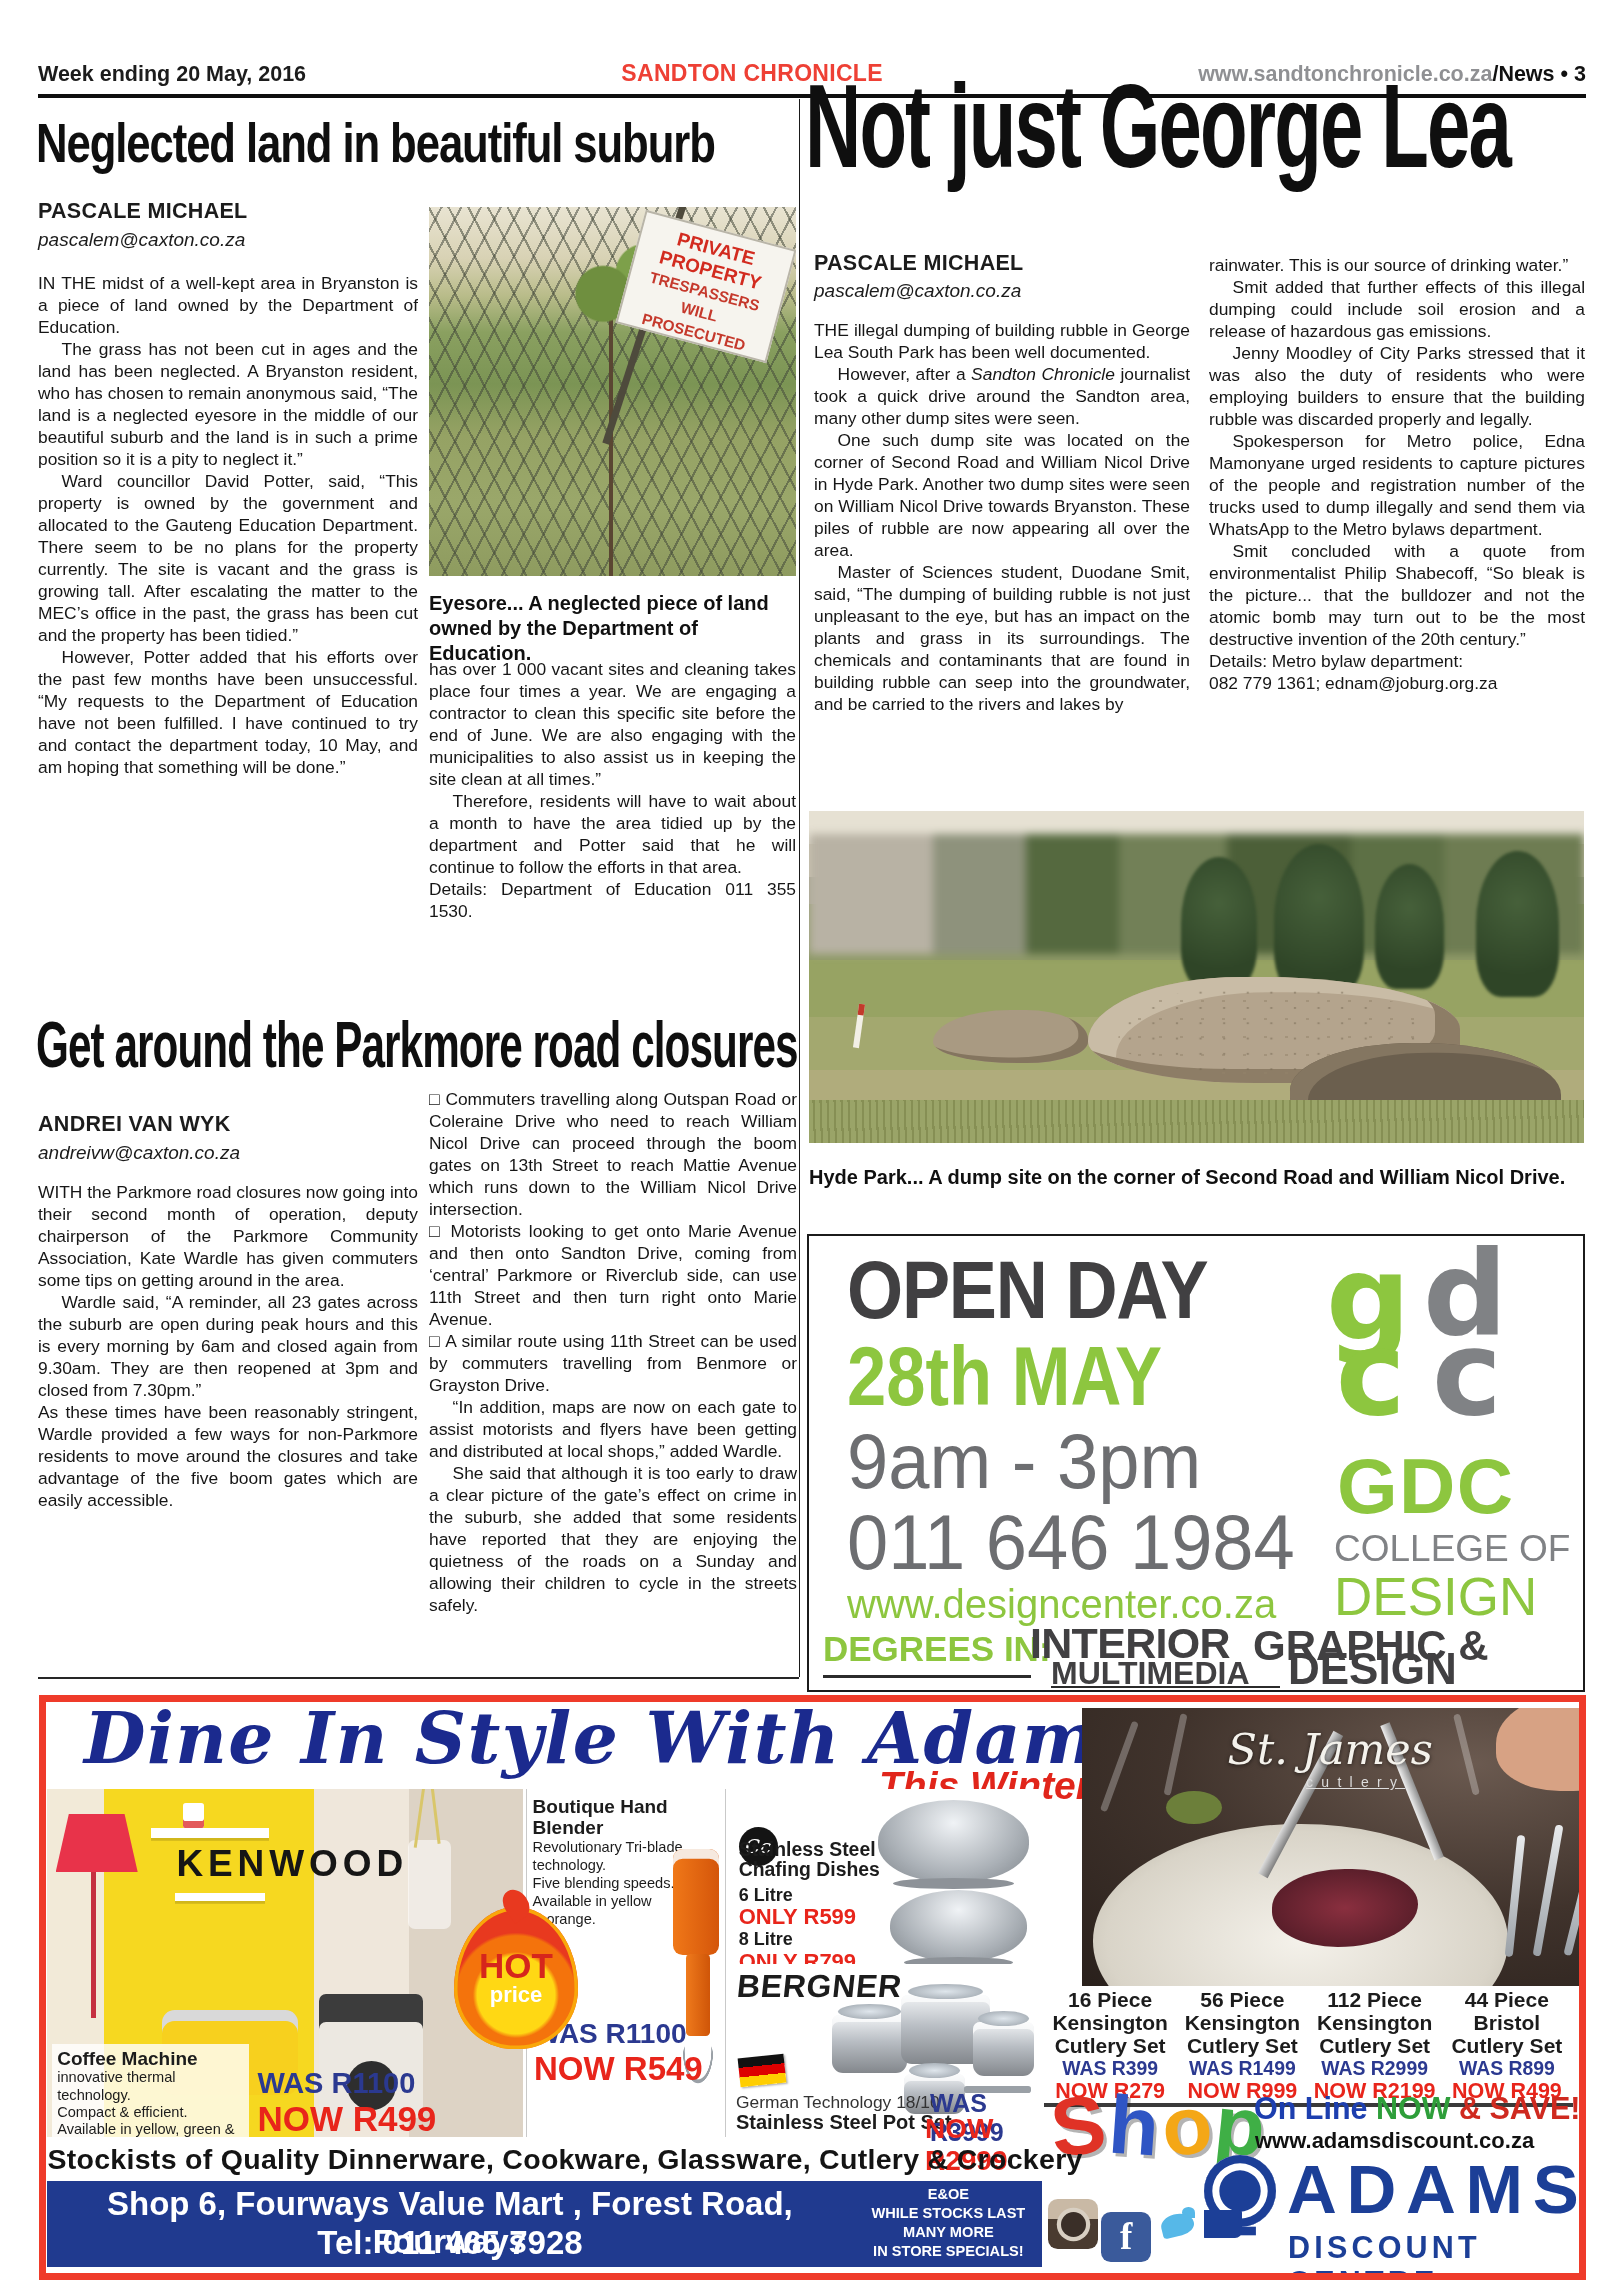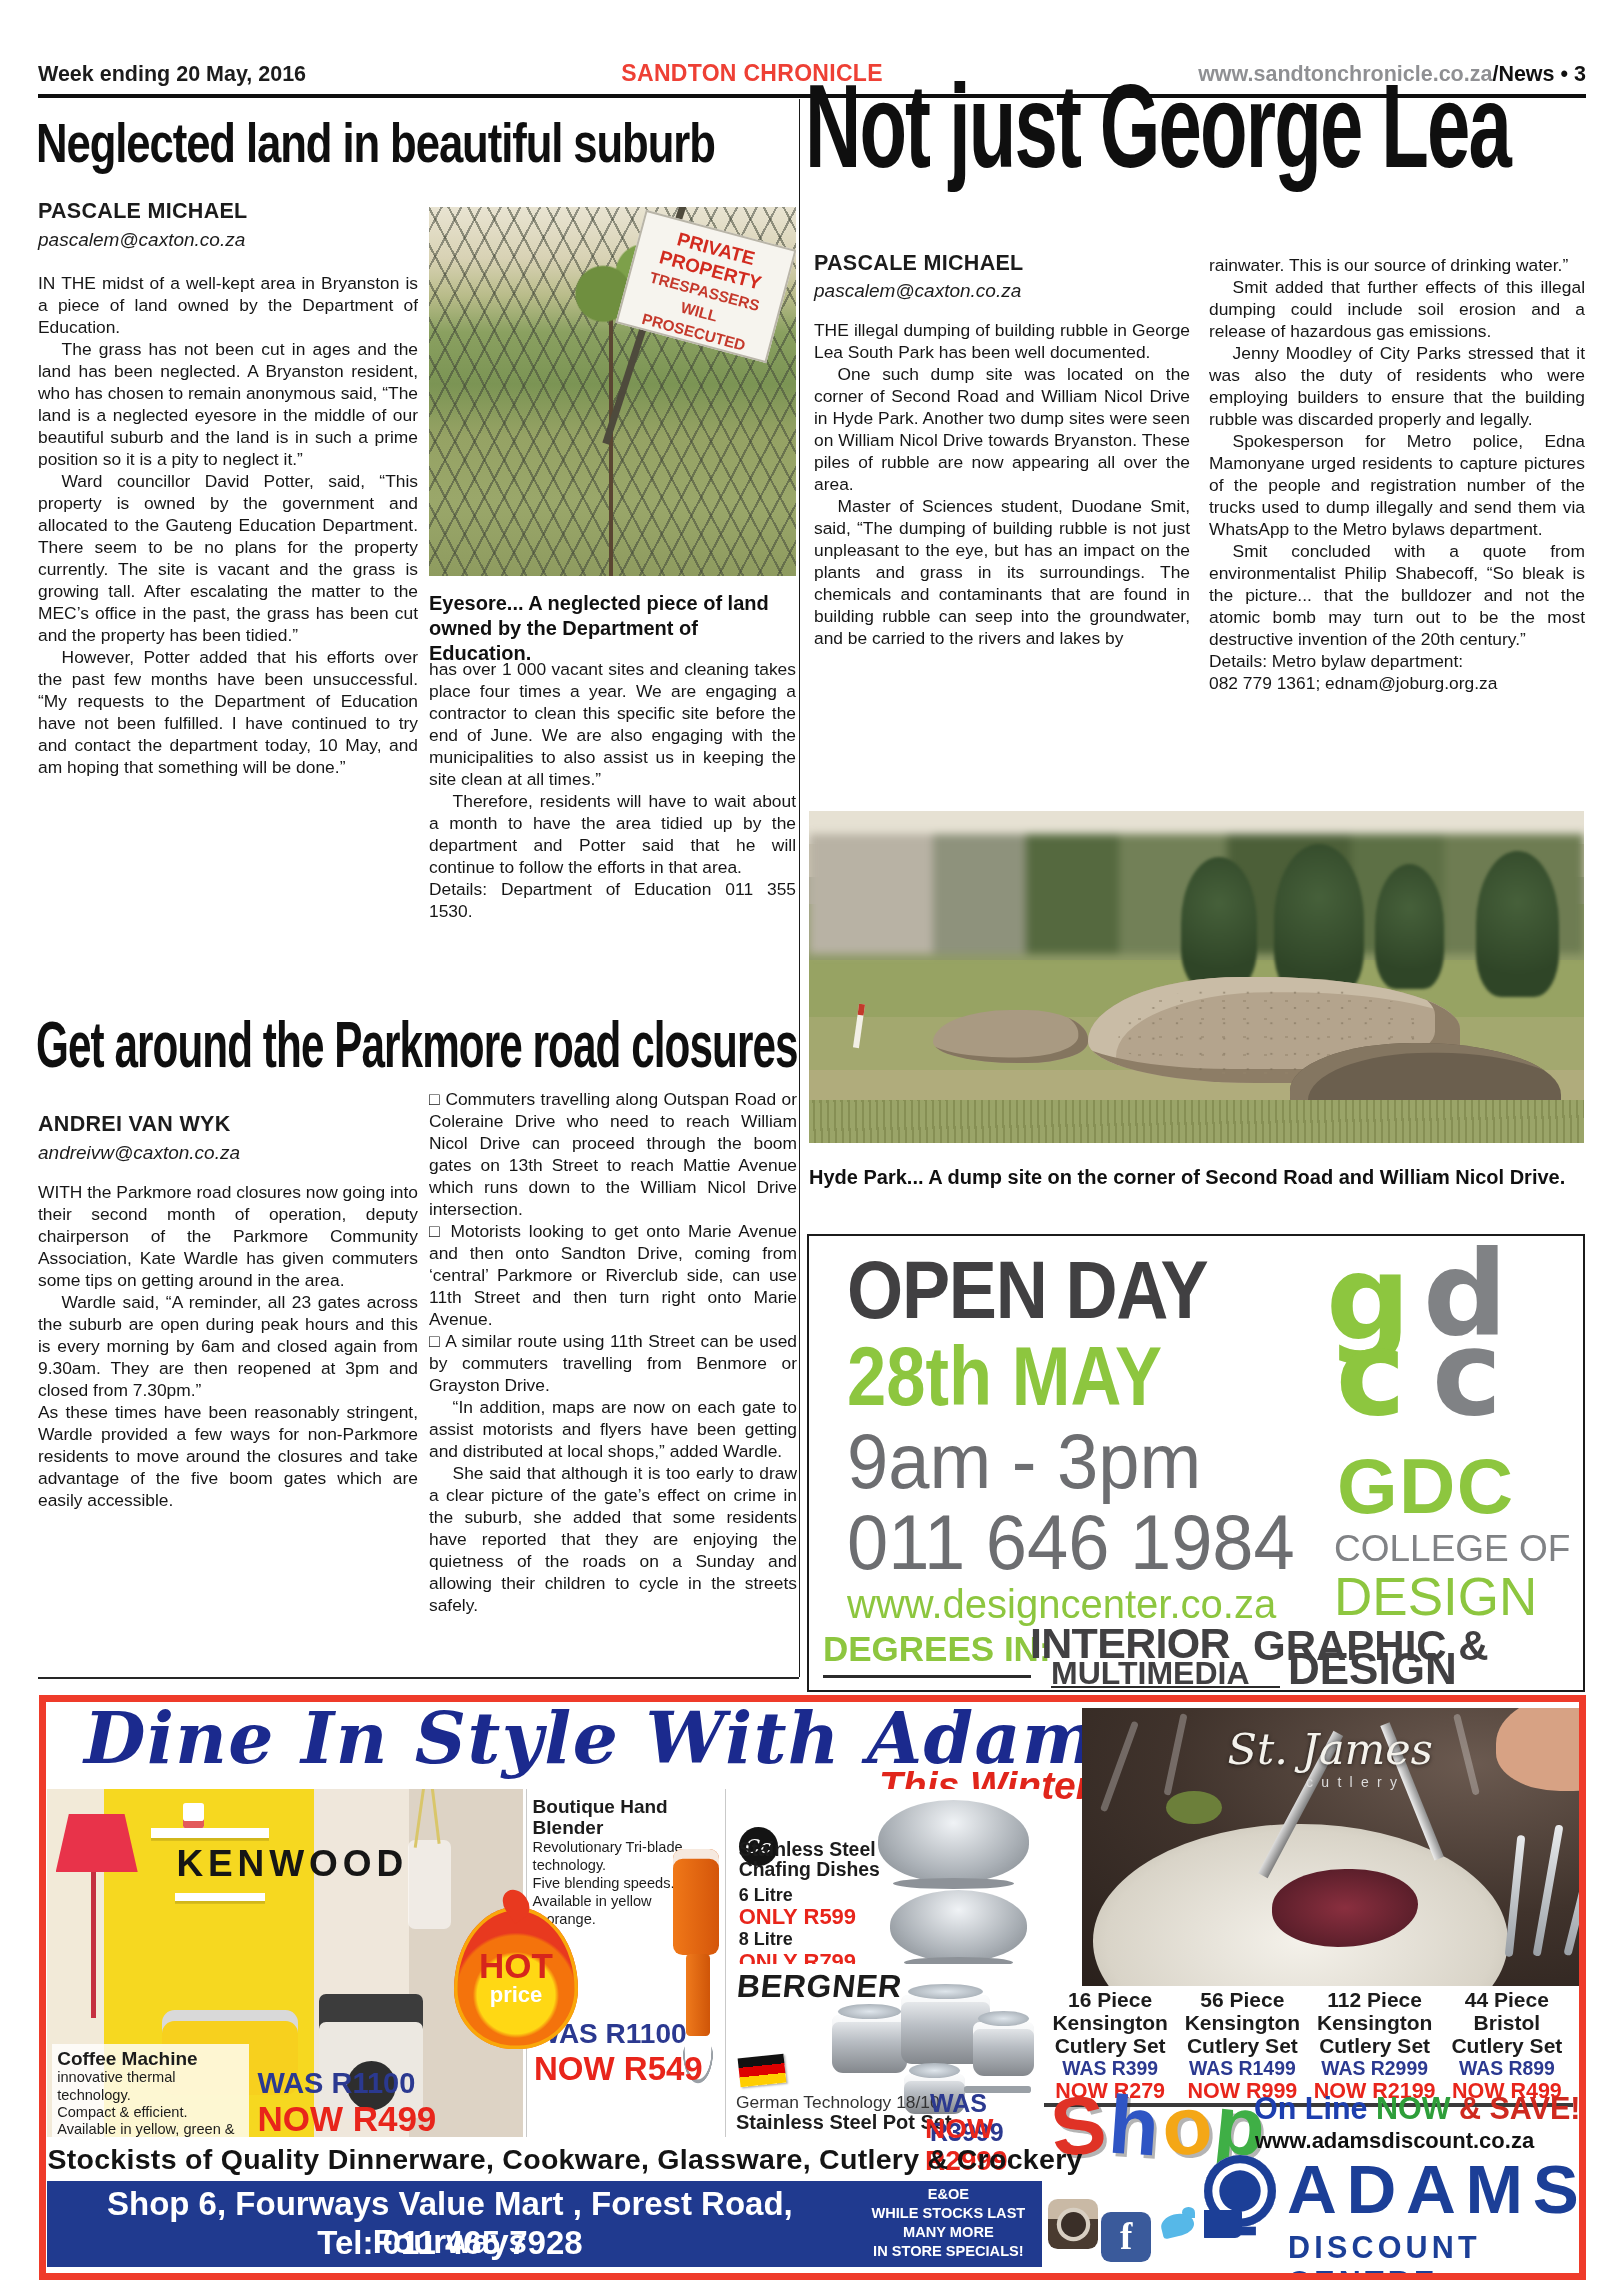--- a/index.html
+++ b/index.html
@@ -110,21 +110,21 @@
   .stjames{background:radial-gradient(120% 120% at 70% 20%,#6b5a50 0%,#40332c 45%,#231b17 100%);overflow:hidden;}
   .sjplate{position:absolute;left:2%;bottom:-26%;width:74%;height:84%;border-radius:50%;background:radial-gradient(#f4f1ea,#d9d4c8 66%,#b0aa9c);}
   .sjfood{position:absolute;left:16%;top:34%;width:34%;height:42%;border-radius:46% 54% 50% 50%;background:radial-gradient(circle at 40% 30%,#a96a35,#5d2d1c 65%,#4621156);}
   .sjred{position:absolute;left:34%;top:58%;width:26%;height:28%;border-radius:50% 45% 55% 45%;background:radial-gradient(#8a2f3f,#5c1f2b 70%);}
   .sjgreen{position:absolute;left:15%;top:30%;width:10%;height:12%;border-radius:50%;background:#6c7f3a;}
   .sjknife{position:absolute;left:38%;top:6%;width:11px;height:58%;background:linear-gradient(90deg,#ddd,#7e7e7e);transform:rotate(28deg);}
   .sjfork{position:absolute;left:58%;top:4%;width:9.7px;height:52%;background:linear-gradient(90deg,#eee,#8e8e8e);transform:rotate(-22deg);}
   .sjhand{position:absolute;right:-4%;top:-6%;width:30%;height:36%;border-radius:55% 45% 60% 40%;background:#d7a284;}
   .sjcut{position:absolute;background:linear-gradient(180deg,#e8eaec,#9aa0a6);border-radius:4.2px;}
   .sjlogo{position:absolute;left:26%;top:6%;color:#f4f2ec;font-family:"DejaVu Serif",serif;font-style:italic;font-size:43px;text-shadow:0 1.4px 4.2px rgba(0,0,0,.6);}
-  .sjsub{position:absolute;left:40%;top:24%;color:#ddd;font-size:14px;letter-spacing:8.3px;}
+  .sjsub{position:absolute;left:40%;top:24%;color:#ddd;font-size:14px;letter-spacing:8.3px;text-decoration:underline;}
   .sjghost{position:absolute;opacity:.28;background:#fff;border-radius:5.6px;}
   
   .cutrow{display:flex;}
   .cutcol{flex:1;text-align:center;}
   .cutcol .n{font-size:21px;font-weight:bold;line-height:23px;}
   .cutcol .w{font-size:19.4px;line-height:23px;}
   .cutcol .o{font-size:21.5px;line-height:23.6px;}
   
   .stockists{font-size:28.5px;font-weight:bold;letter-spacing:0.3px;text-align:center;color:#141414;white-space:nowrap;}
   .bluebar{background:#203a8f;color:#fff;overflow:hidden;}
@@ -193,20 +193,21 @@
   </div>
 
   <div class="abs" style="left:805px;top:60px;width:818px;height:139px;overflow:hidden;">
     <span class="hl" style="font-size:118px;line-height:132px;transform:scaleX(.66);letter-spacing:-2.8px;">Not just George Lea</span>
   </div>
   <div class="abs byline" style="left:814px;top:251px;">PASCALE MICHAEL</div>
   <div class="abs email" style="left:814px;top:280px;">pascalem@caxton.co.za</div>
 
   <div class="abs bodycol" style="left:814px;top:319px;width:376px;height:486px;">
     <p>THE illegal dumping of building rubble in George Lea South Park has been well documented.</p>
+    <p class="ind"><span>However, after a </span><span class="ital">Sandton Chronicle</span><span> journalist took a quick drive around the Sandton area, many other dump sites were seen.</span></p>
     <p class="ind">One such dump site was located on the corner of Second Road and William Nicol Drive in Hyde Park. Another two dump sites were seen on William Nicol Drive towards Bryanston. These piles of rubble are now appearing all over the area.</p>
     <p class="ind">Master of Sciences student, Duodane Smit, said, “The dumping of building rubble is not just unpleasant to the eye, but has an impact on the plants and grass in its surroundings. The chemicals and contaminants that are found in building rubble can seep into the groundwater, and be carried to the rivers and lakes by</p>
   </div>
 
   <div class="abs bodycol" style="left:1209px;top:254px;width:376px;height:551px;">
     <p>rainwater. This is our source of drinking water.”</p>
     <p class="ind">Smit added that further effects of this illegal dumping could include soil erosion and a release of hazardous gas emissions.</p>
     <p class="ind">Jenny Moodley of City Parks stressed that it was also the duty of residents who were employing builders to ensure that the building rubble was discarded properly and legally.</p>
     <p class="ind">Spokesperson for Metro police, Edna Mamonyane urged residents to capture pictures of the people and registration number of the trucks used to dump illegally and send them via WhatsApp to the Metro bylaws department.</p>
     <p class="ind">Smit concluded with a quote from environmentalist Philip Shabecoff, “So bleak is the picture... that the bulldozer and not the atomic bomb may turn out to be the most destructive invention of the 20th century.”</p>

